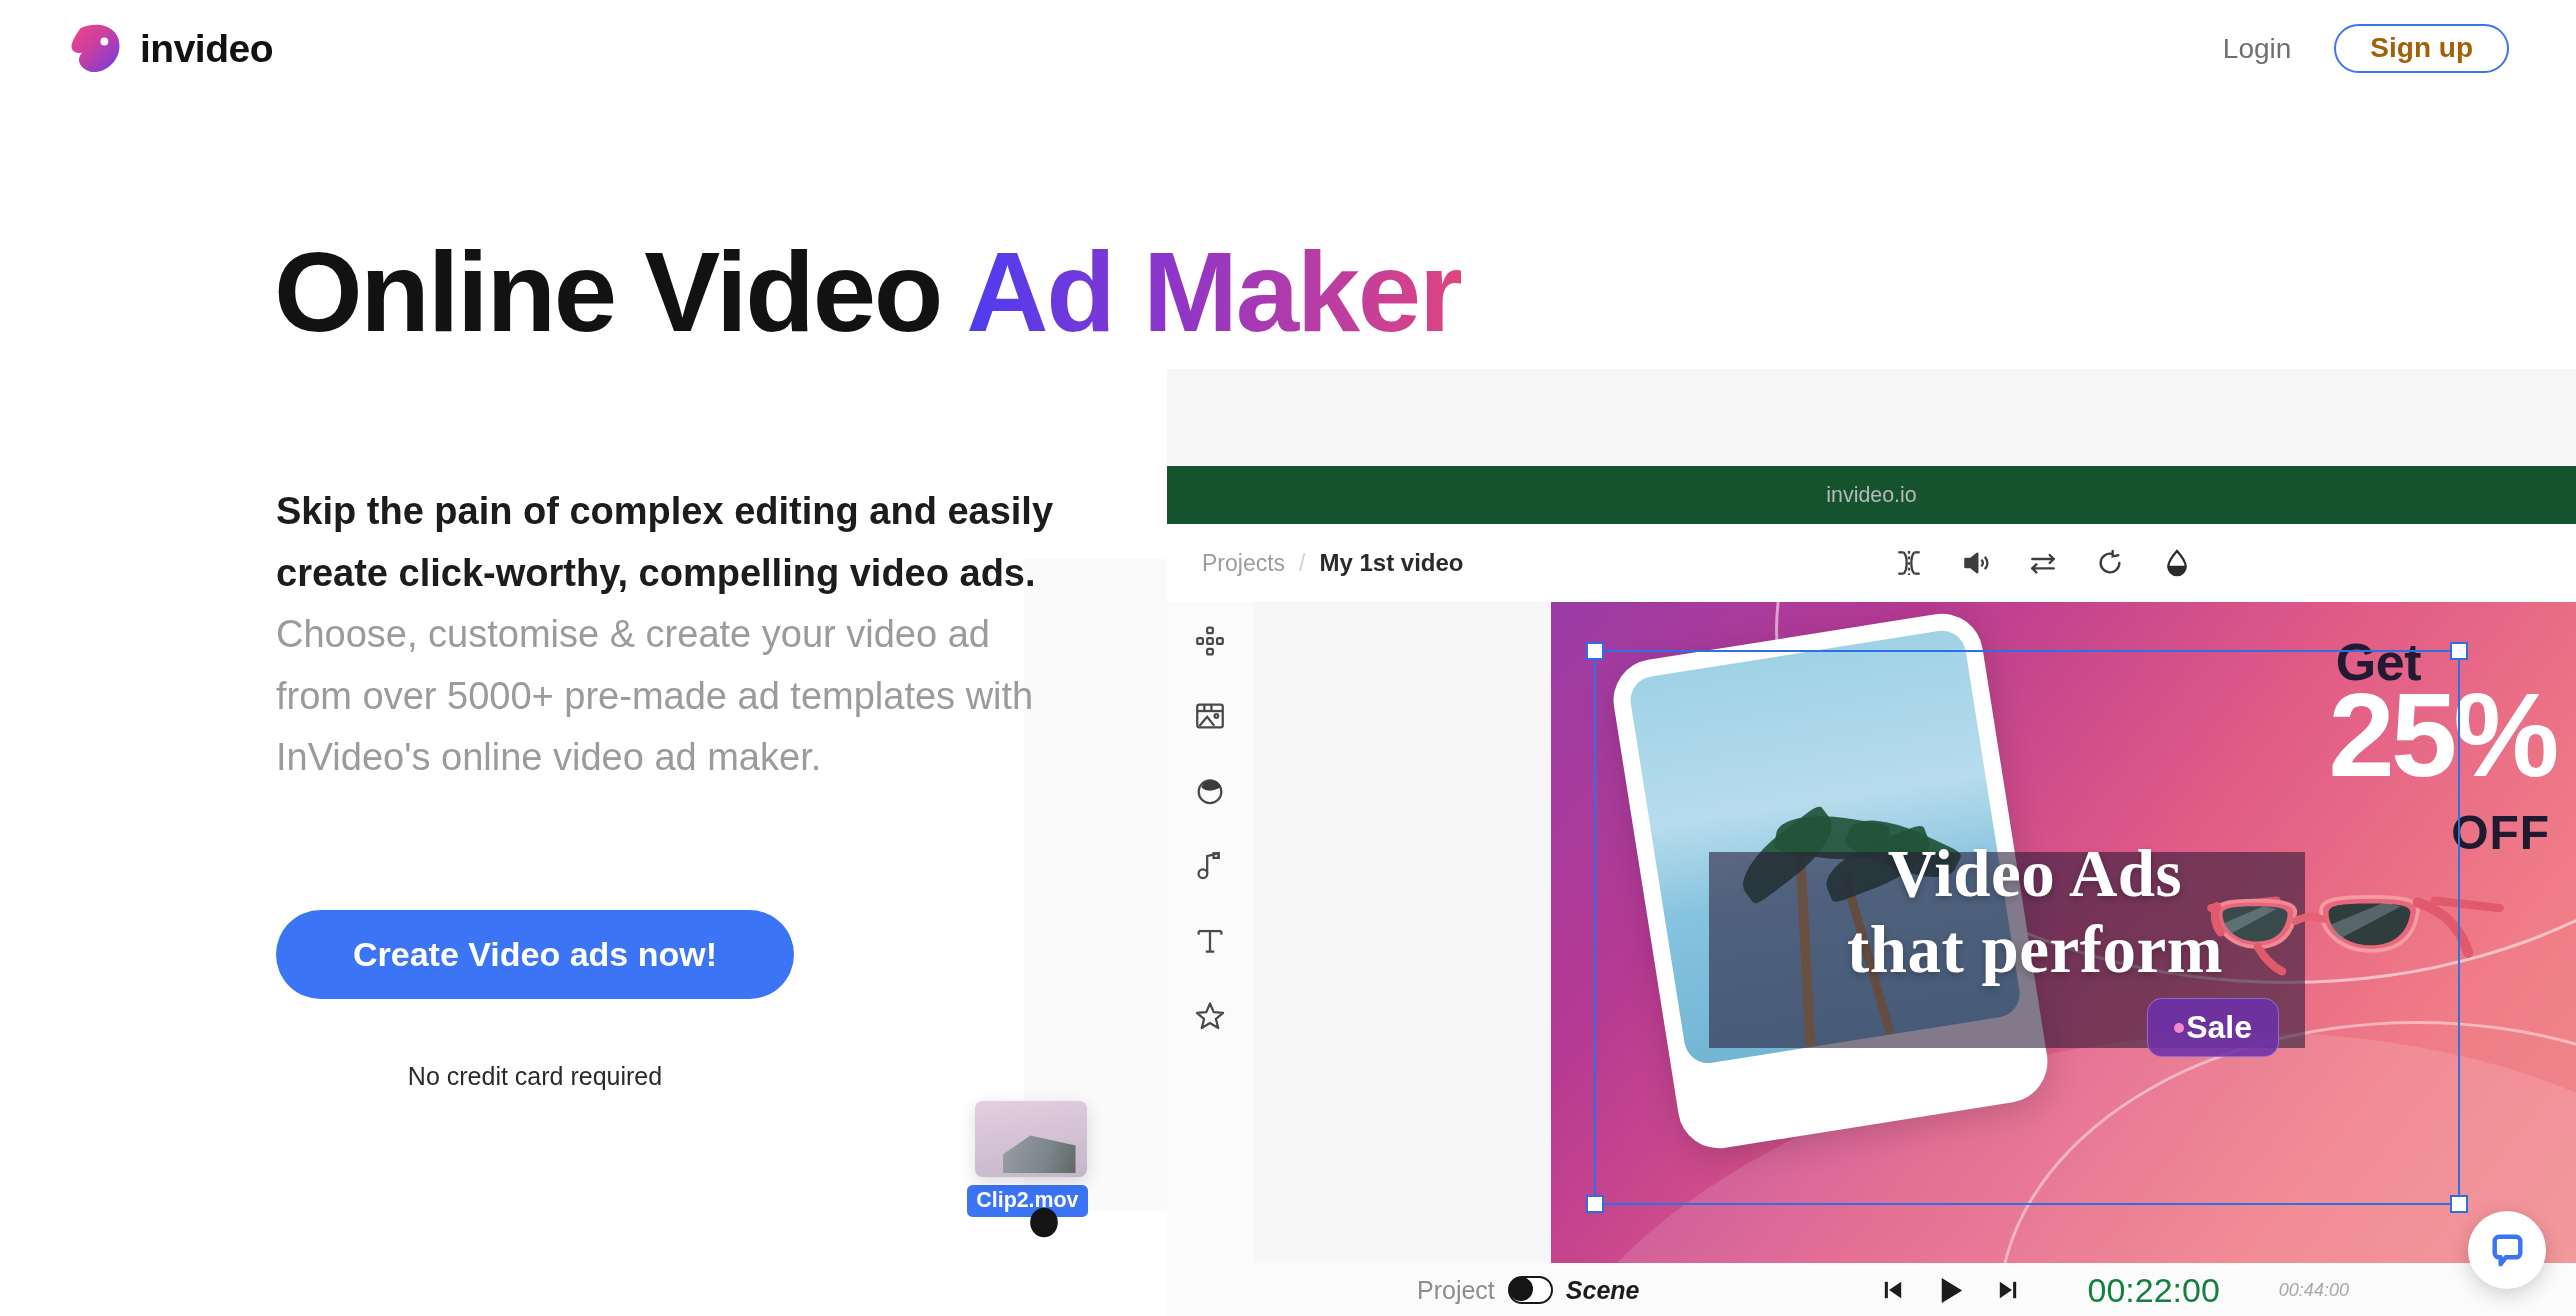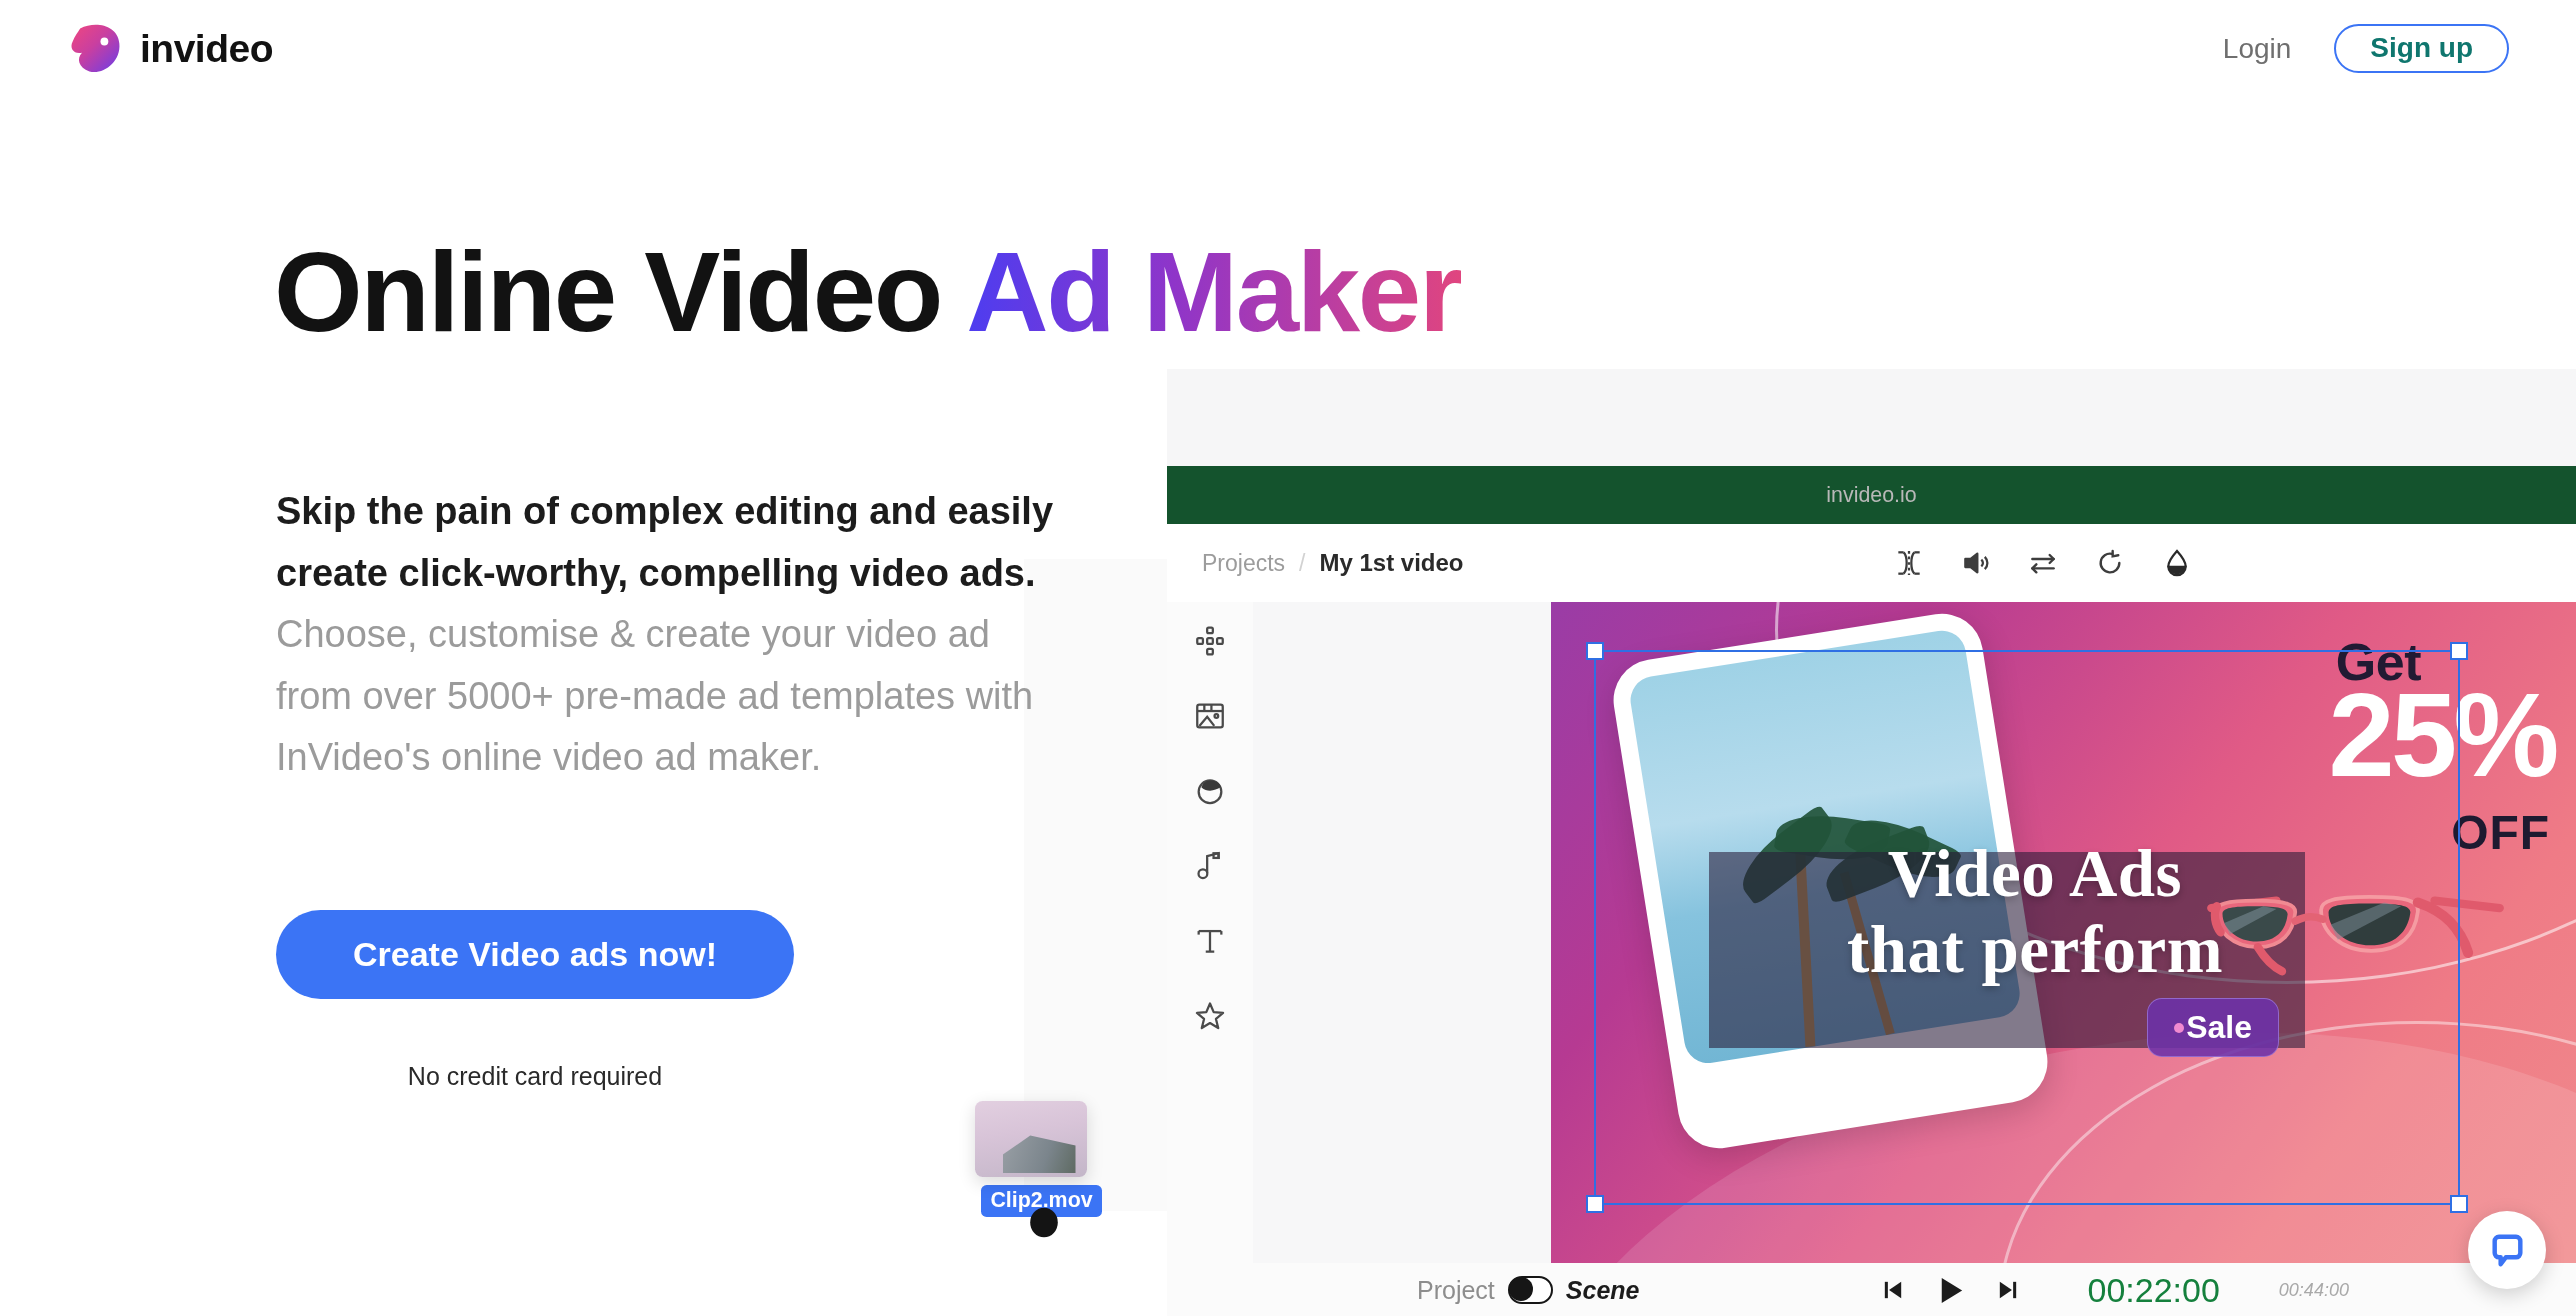--- a/index.html
+++ b/index.html
@@ -35,21 +35,21 @@
     border-right: 2.4px solid #9a9a9a; border-bottom: 2.4px solid #9a9a9a;
     transform: rotate(45deg);
   }
   .nav-right {
     position:absolute; right: 67px; top: 0; height: 97px;
     display: flex; align-items: center; gap: 43px;
   }
   .login-link { font-size: 28px; color: #6f6f6f; cursor: pointer; }
   .signup-btn {
     border: 2.8px solid #3b74f5; border-radius: 930px;
-    padding: 7px 34px; font-size: 28px; color: #0f766e; font-weight: 600;
+    padding: 7px 34px; font-size: 28px; color: #a16207; font-weight: 600;
     background: #fff; cursor: pointer; line-height: 1.1;
   }
 
   
   .hero-title {
     position: absolute; left: 274px; top: 226px;
     font-size: 114px; font-weight: 800; letter-spacing: -2.3px;
     color: #121212; white-space: nowrap; line-height: 1.15;
     z-index: 40;
   }
@@ -208,21 +208,21 @@
   .toggle-knob {
     position:absolute; left: -0.9px; top: -0.9px; width: 24px; height: 24px;
     border-radius: 50%; background:#161616;
   }
   .transport { display:flex; align-items:center; gap: 26px; margin-left: 240px; }
   .tp-ic { width: 28px; height: 28px; cursor:pointer; display:block; }
   .tc-current { margin-left: 39px; font-size: 34px; color: #15803d; font-family:"Liberation Sans", sans-serif; }
   .tc-total { margin-left: 33px; font-size: 18px; color: #a9a9a9; font-style: italic; }
 
   
-  .clip-float { position:absolute; left: 967px; top: 1101px; width: 149px; z-index: 45; text-align: center; }
+  .clip-float { position:absolute; left: 967px; top: 1101px; width: 149px; z-index: 45; }
   .clip-thumb {
     width: 112px; height: 76px; border-radius: 7.5px; overflow:hidden;
     background: linear-gradient(170deg,#e2cfe0 0%, #d8c4d8 40%, #c3b6c8 100%);
     box-shadow: 0 5.6px 17px rgba(0,0,0,0.14); position:relative; margin-left: 7.5px;
   }
   .clip-struct {
     position:absolute; left: 28px; bottom: 3.7px; width: 73px; height: 41px;
     background: linear-gradient(110deg,#9aa0a6 0%, #7b858c 60%, #5e6a62 100%);
     clip-path: polygon(0% 55%, 38% 8%, 100% 32%, 100% 100%, 0% 100%);
   }

